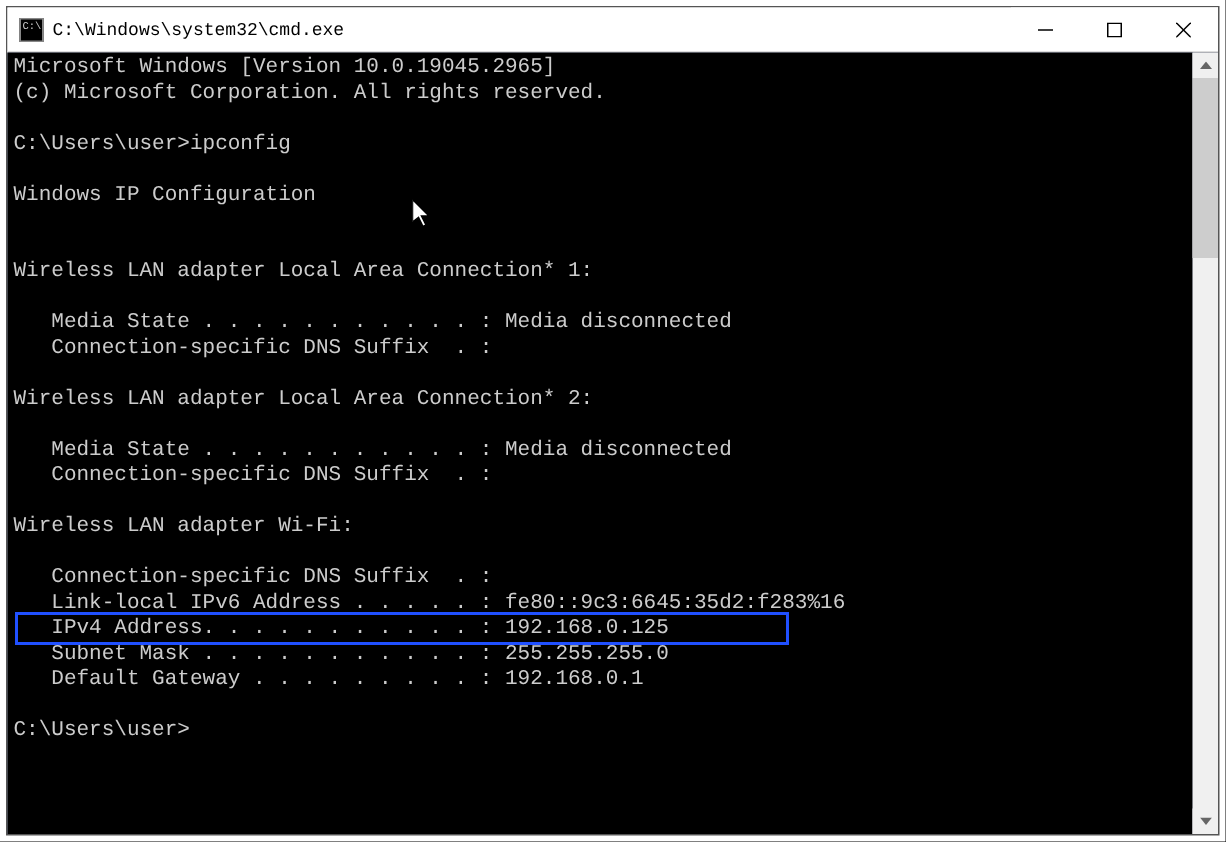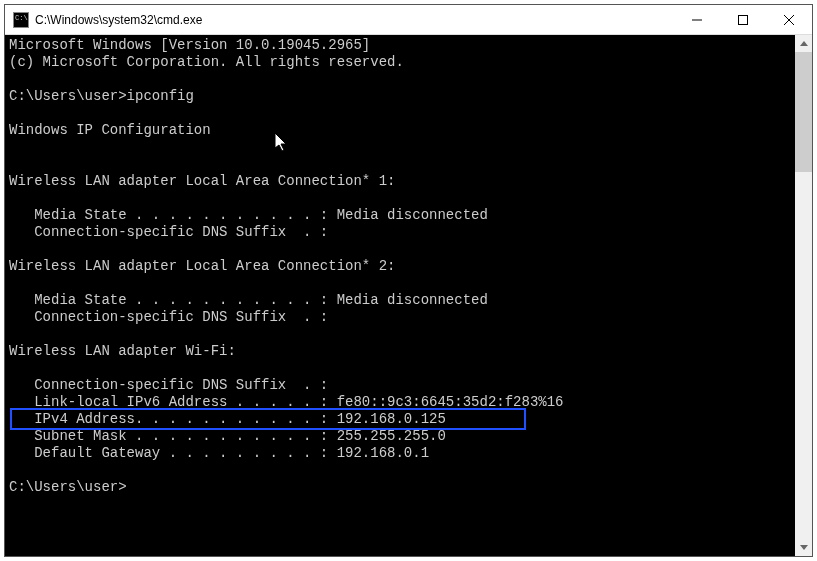--- a/index.html
+++ b/index.html
@@ -41,21 +41,21 @@
   .title-icon::after {
     content: "C:\\";
     color: #ccc;
     font-size: 7px;
     position: absolute;
     top: 1px;
     left: 1px;
   }
   .title-text {
     flex: 1;
-    font-family: Liberation Sans, sans-serif;
+    font-family: Liberation Mono, monospace;
     font-size: 12px;
     color: #000;
   }
   .win-controls {
     display: flex;
     height: 100%;
   }
   .win-btn {
     width: 46px;
     height: 100%;

